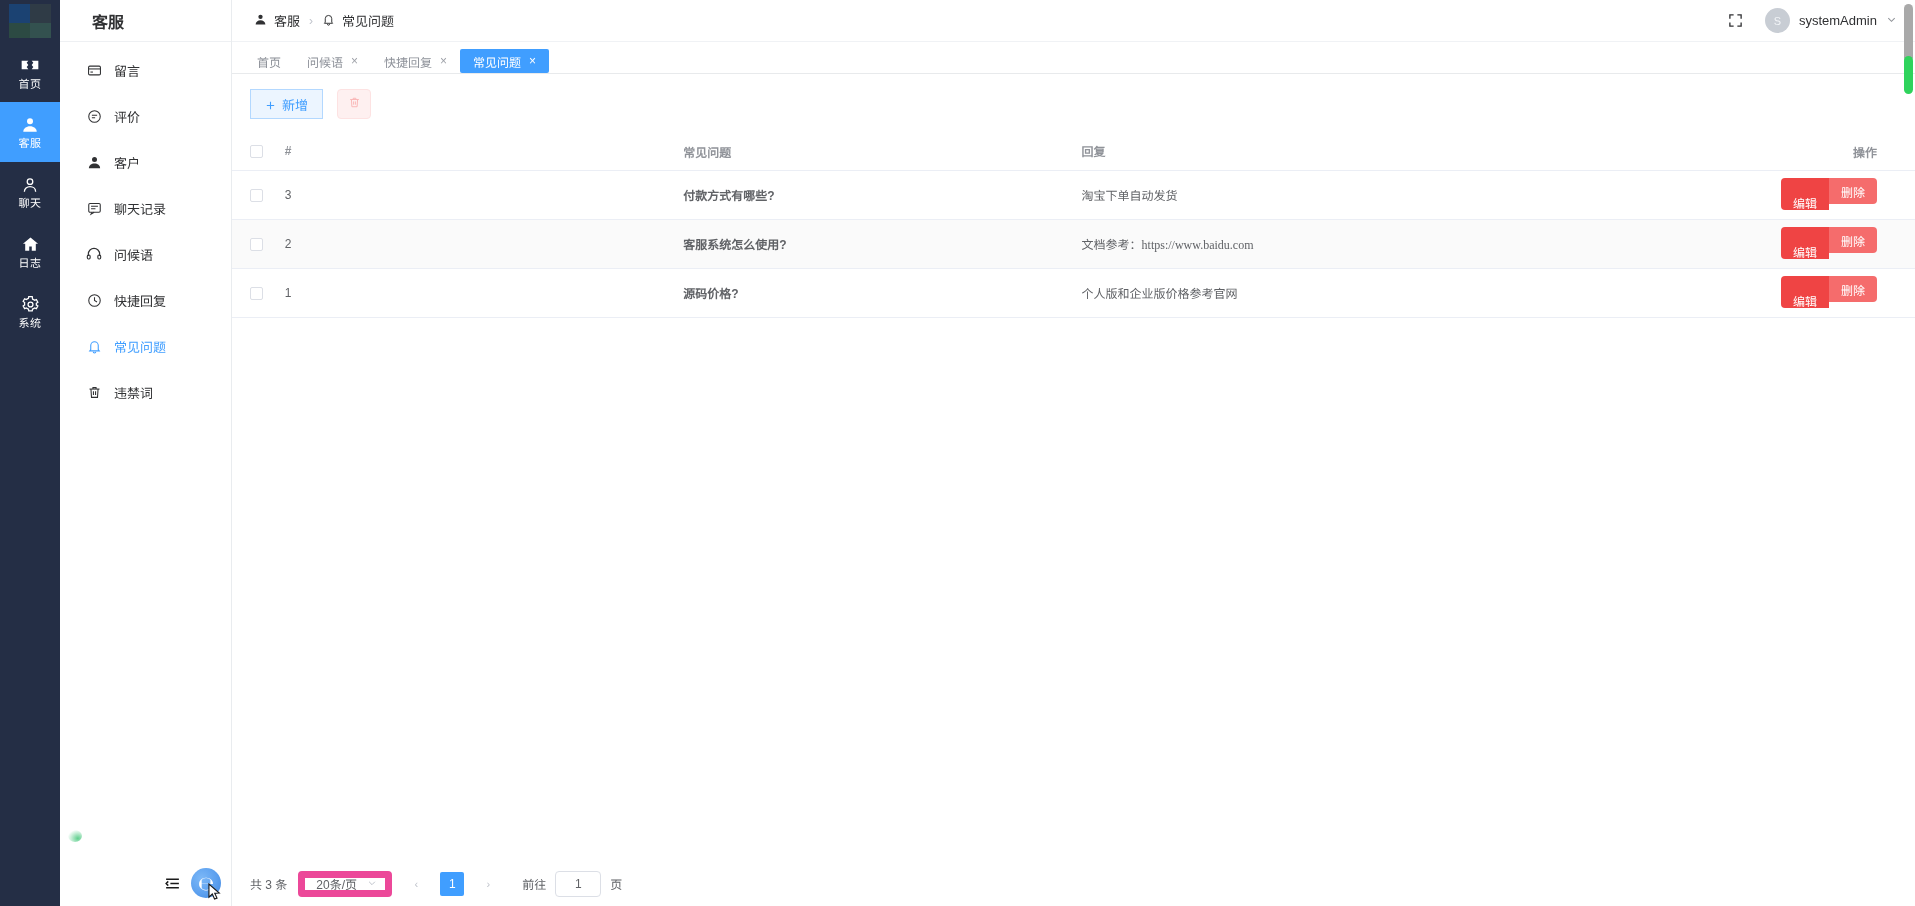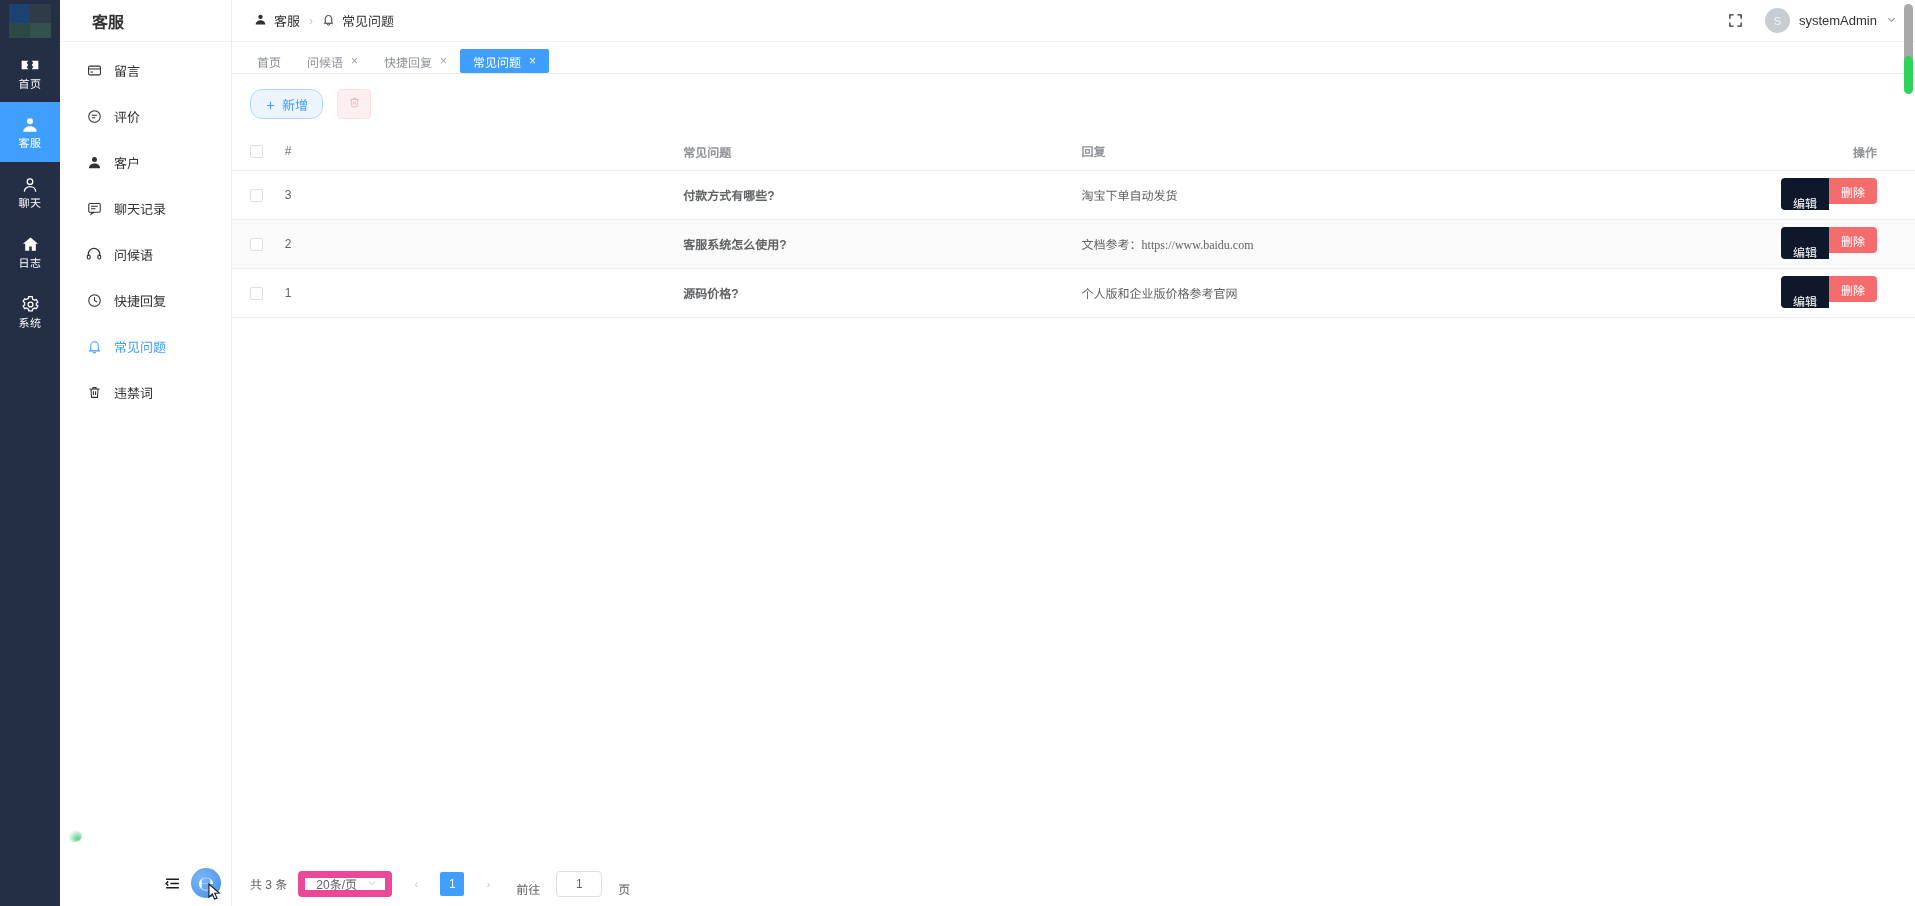--- a/index.html
+++ b/index.html
@@ -123,21 +123,21 @@
   .tab .tab-x { font-size: 12px; line-height: 1; opacity: .85; }
   .tab.active .tab-x { opacity: 1; }
 
   .content {
     flex: 1 1 auto; margin: 0; background: #ffffff; display: flex; flex-direction: column;
     min-height: 0; border-top: 1px solid #ffffff;
   }
   .toolbar { padding: 14px 0 14px 18px; display: flex; gap: 14px; }
   .btn-add {
     height: 30px; padding: 4px 14px; border: 1px solid #b3d8ff; background: #ecf5ff;
-    color: #409eff; font-size: 13px; border-radius: 12px; cursor: pointer;
+    color: #409eff; font-size: 13px; border-radius: 0; cursor: pointer;
     display: flex; align-items: flex-end; gap: 6px;
     font-family: "Liberation Sans", sans-serif;
   }
   .btn-del-disabled {
     height: 30px; width: 34px; border: 1px solid #fde2e2; background: #fef0f0;
     color: #fab6b6; border-radius: 4px; cursor: not-allowed;
     display: flex; align-items: center; justify-content: center;
   }
 
   table.grid { width: 100%; border-collapse: collapse; table-layout: fixed; }
@@ -155,21 +155,21 @@
   .col-q { width: 392px; font-weight: bold; }
   .col-r { width: 560px; font-family: Liberation Serif, serif; }
   .col-op { width: 260px; text-align: center !important; padding-right: 38px; }
   th.col-op, td.col-op { text-align: right !important; }
   .chkbox {
     width: 13px; height: 13px; border: 1px solid #dcdfe6; border-radius: 2px;
     background: #ffffff; display: inline-block; cursor: pointer; vertical-align: middle;
   }
   .row-actions { display: inline-flex; }
   .btn-edit {
-    height: 26px; padding: 16px 12px; background: #0f172a; color: #ffffff;
+    height: 26px; padding: 16px 12px; background: #ef4444; color: #ffffff;
     font-size: 12px; border: none; border-radius: 4px 0 0 4px; cursor: pointer;
     font-family: "Liberation Sans", sans-serif;
   }
   .btn-delete {
     height: 26px; padding: 0 12px; background: #f56c6c; color: #ffffff;
     font-size: 12px; border: none; border-radius: 0 4px 4px 0; cursor: pointer;
     font-family: "Liberation Sans", sans-serif;
   }
 
   .pager {
@@ -185,21 +185,21 @@
   }
   .pg-select .chev2 { color: #c0c4cc; font-size: 10px; margin-left: 10px; }
   .pg-arrow {
     width: 26px; height: 26px; display: flex; align-items: center; justify-content: center;
     color: #c0c4cc; cursor: pointer; font-size: 11px; background: #ffffff;
   }
   .pg-num {
     min-width: 24px; height: 24px; padding: 0 5px; display: flex; align-items: center; justify-content: center;
     background: #409eff; color: #ffffff; border-radius: 2px; cursor: pointer; font-size: 12px;
   }
-  .pg-jump { display: flex; align-items: flex-end; gap: 16px; margin-left: 4px; }
+  .pg-jump { display: flex; align-items: center; gap: 9px; margin-left: 10px; }
   .pg-input {
     width: 46px; height: 26px; border: 1px solid #dcdfe6; border-radius: 4px;
     text-align: center; font-size: 12px; color: #606266; outline: none;
     font-family: "Liberation Sans", sans-serif; background:#ffffff;
   }
 
   .scrollbar-track {
     position: absolute; right: 2px; top: 4px; width: 9px; height: 898px;
   }
   .scroll-thumb-grey {

